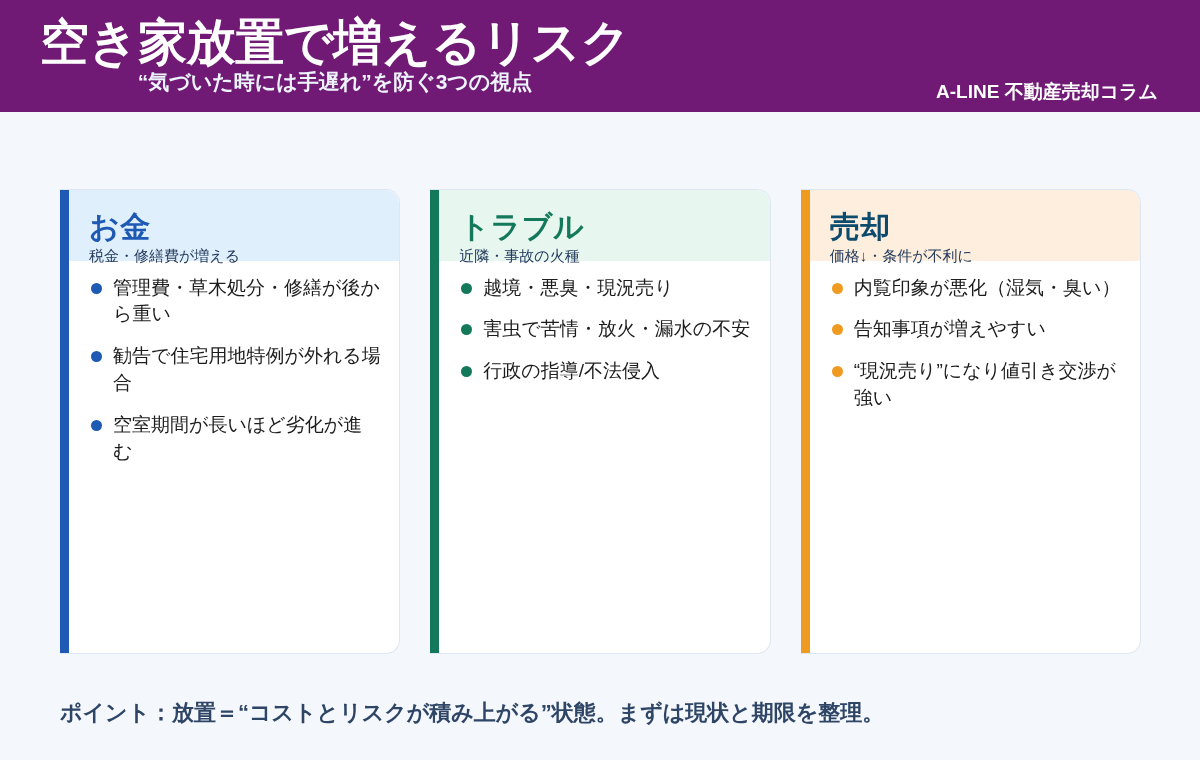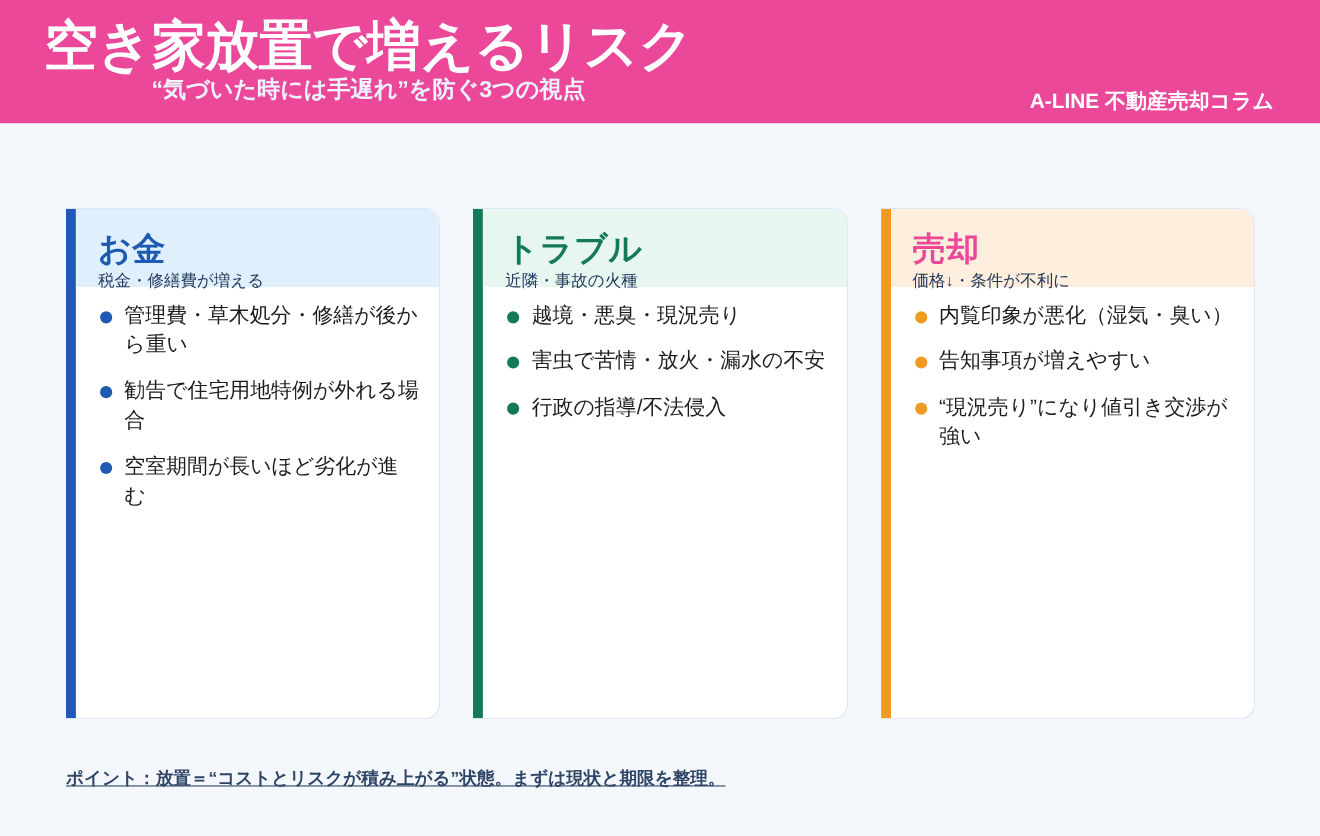--- a/index.html
+++ b/index.html
@@ -137,31 +137,30 @@
     width: 11px;
     height: 11px;
     border-radius: 50%;
   }
 
   
   .footer {
     position: absolute;
     left: 60px;
     top: 698px;
-    font-size: 16px;
+    font-size: 22px;
     font-weight: bold;
     color: #2e4566;
     white-space: nowrap;
-    text-decoration: underline;
   }
 </style>
 </head>
 <body>
 
-<div class="header" style="background: #ec4899;">
+<div class="header" style="background: #701a75;">
   <div class="header-left">
     <div class="header-title">空き家放置で増えるリスク</div>
     <div class="header-subtitle">“気づいた時には手遅れ”を防ぐ3つの視点</div>
   </div>
   <div class="header-brand">A-LINE 不動産売却コラム</div>
 </div>
 
 <div class="cards">
 
   <div class="card">
@@ -189,21 +188,21 @@
         <li><span class="bullet-dot" style="background: rgb(20, 121, 91);"></span><span>害虫で苦情・放火・漏水の不安</span></li>
         <li><span class="bullet-dot" style="background: rgb(20, 121, 91);"></span><span>行政の指導/不法侵入</span></li>
       </ul>
     </div>
   </div>
 
   <div class="card">
     <div class="card-accent" style="background: rgb(239, 154, 32);"></div>
     <div class="card-headband" style="background: rgb(253, 238, 221);"></div>
     <div class="card-inner">
-      <div class="card-title" style="color: #ec4899;">売却</div>
+      <div class="card-title" style="color: #0c4a6e;">売却</div>
       <div class="card-subtitle">価格↓・条件が不利に</div>
       <ul class="card-list">
         <li><span class="bullet-dot" style="background: rgb(239, 154, 32);"></span><span>内覧印象が悪化（湿気・臭い）</span></li>
         <li><span class="bullet-dot" style="background: rgb(239, 154, 32);"></span><span>告知事項が増えやすい</span></li>
         <li><span class="bullet-dot" style="background: rgb(239, 154, 32);"></span><span>“現況売り”になり値引き交渉が強い</span></li>
       </ul>
     </div>
   </div>
 
 </div>

